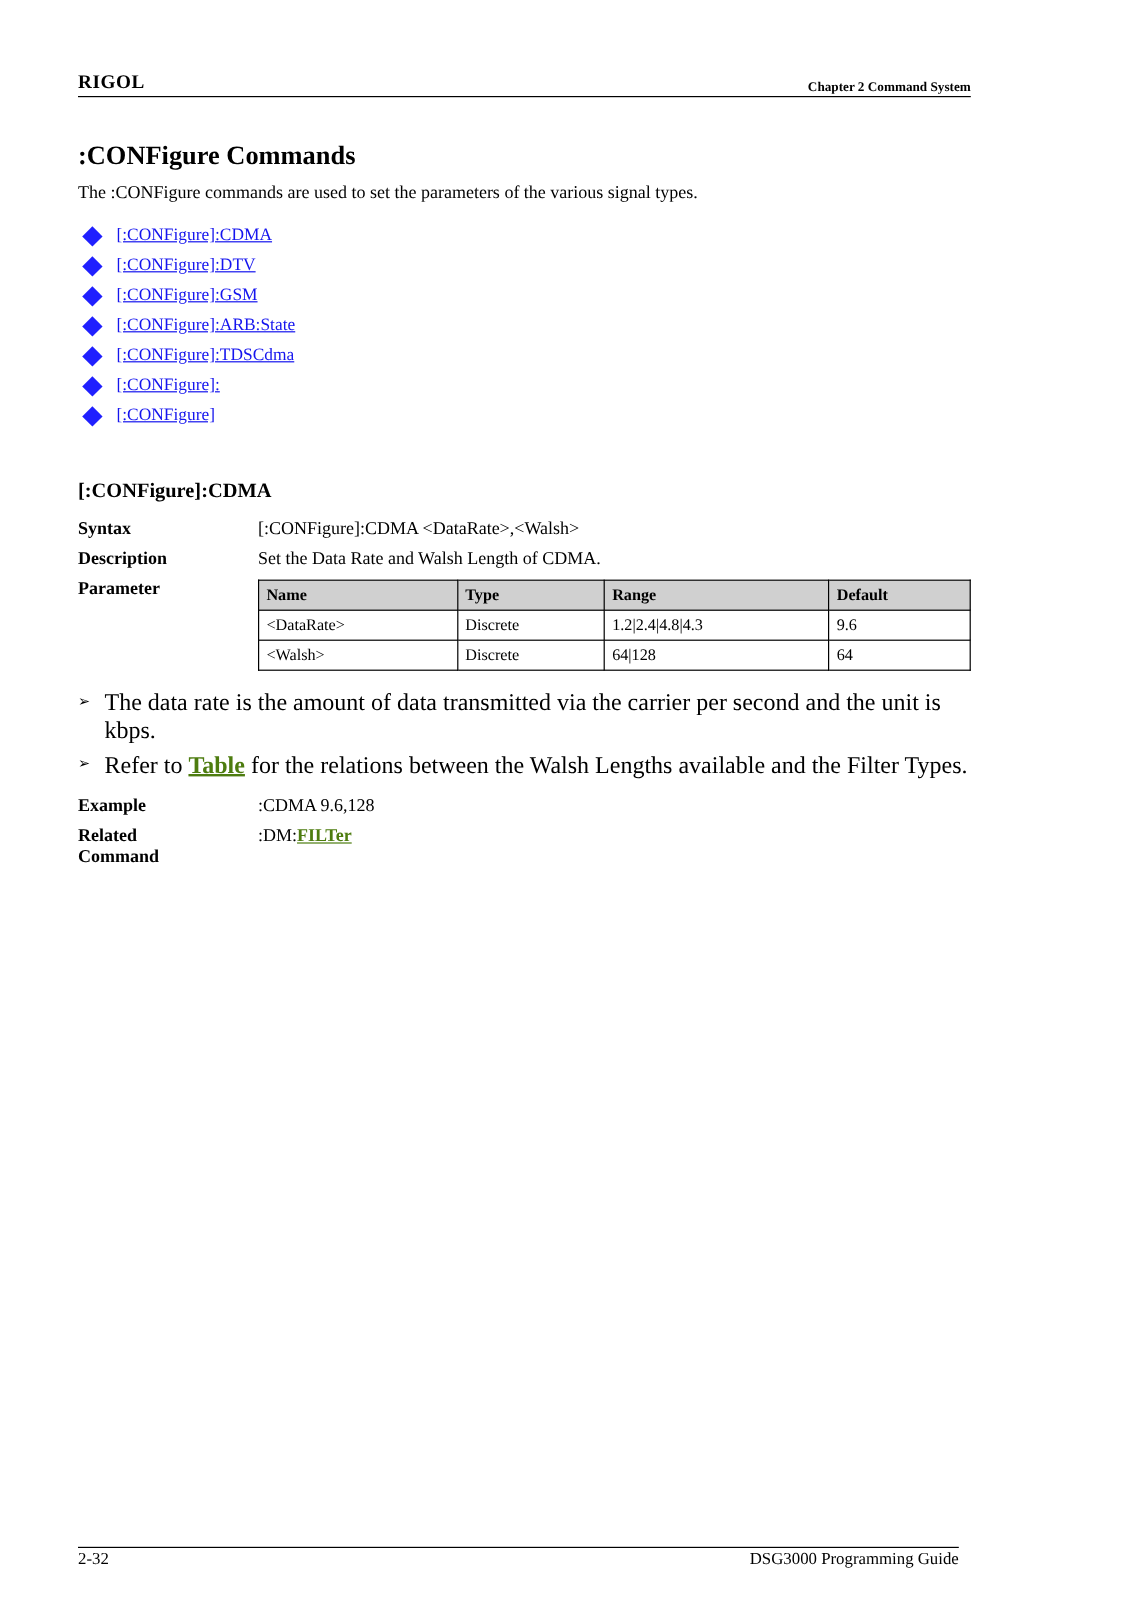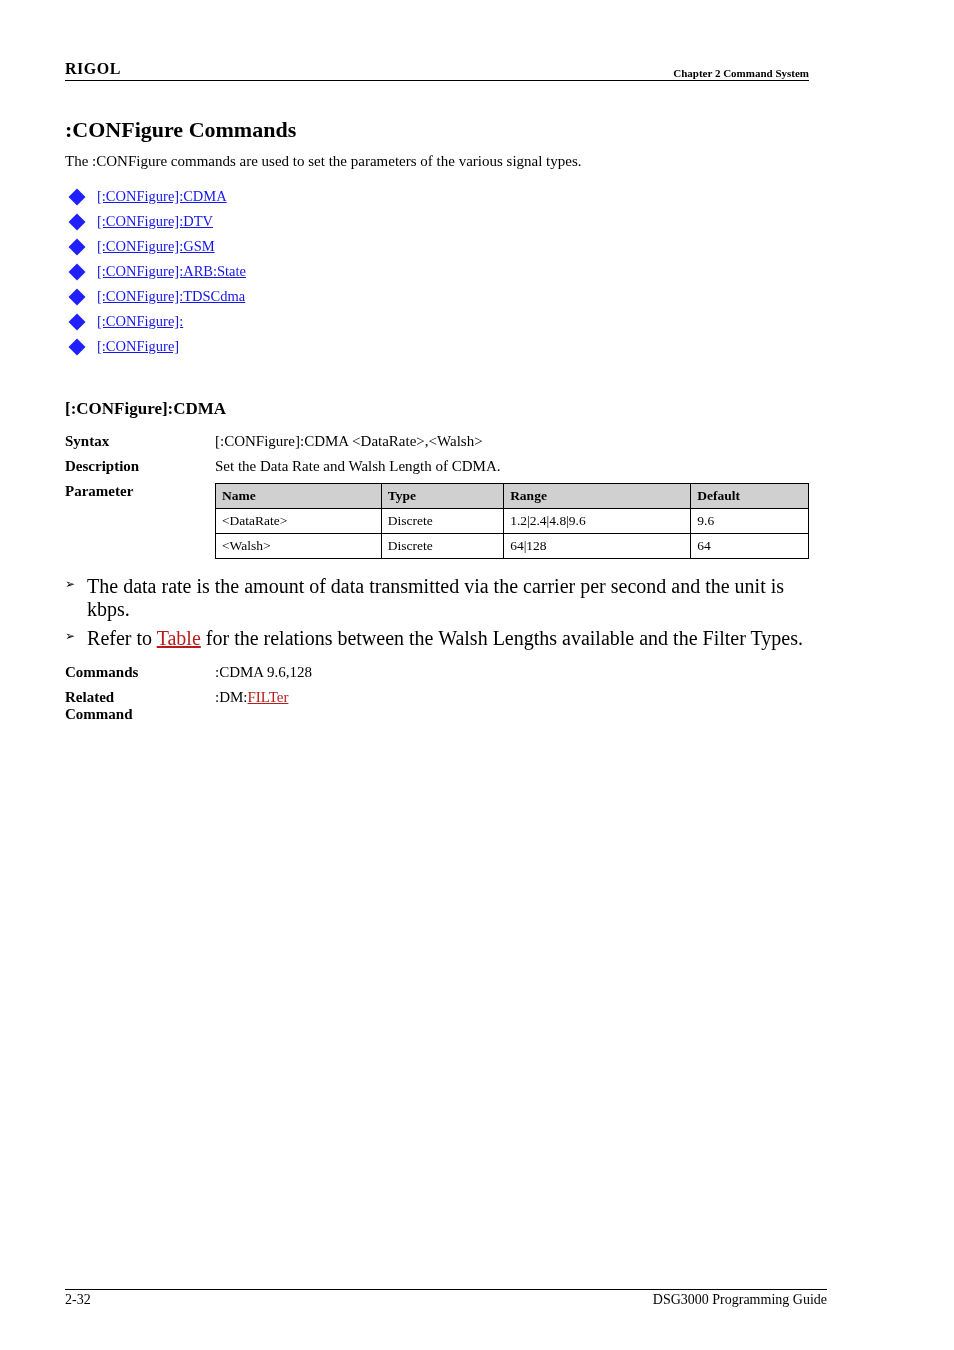--- a/index.html
+++ b/index.html
@@ -19,22 +19,22 @@
   .dl .entry { display: flex; margin: 8px 0 0 0; }
   .dl .label { width: 150px; font-weight: 700; flex-shrink: 0; font-size: 15px; }
   .dl .val { font-size: 15px; }
   table.param { border-collapse: collapse; width: 100%; font-size: 13.5px; border-radius: 22px; }
   table.param td, table.param th { border: 1px solid #000; padding: 4px 6px; text-align: left; }
   table.param th { background: #d0d0d0; font-weight: 700; }
   .sublist { margin: 8px 0 0 0; }
   .sublist .srow { display: flex; gap: 12px; margin: 6px 0; align-items: flex-start; }
   .tri { font-size: 12px; line-height: 18px; }
   .srow .txt { flex: 1; font-size: 20px; }
-  .inlink { color: #b91c1c; text-decoration: underline; }
-  .footer { position: absolute; left: 65px; right: 47px; bottom: 42px; border-top: 1.5px solid #000; display: flex; justify-content: space-between; font-size: 14px; padding-top: 2px; }
+  .inlink { color: #4d7c0f; text-decoration: underline; font-weight: bold; }
+  .footer { position: absolute; left: 65px; right: 75px; bottom: 42px; border-top: 1.5px solid #000; display: flex; justify-content: space-between; font-size: 14px; padding-top: 2px; }
 </style>
 </head>
 <body>
 
 <div class="page">
   <div class="hdr">
     <span class="brand">RIGOL</span>
   </div>
   <div class="chapter">Chapter 2 Command System</div>
 
@@ -94,21 +94,21 @@
                 <th>Name</th>
                 <th>Type</th>
                 <th>Range</th>
                 <th>Default</th>
               </tr>
             </thead>
           <tbody id="param-body">
               <tr>
                 <td>&lt;DataRate&gt;</td>
                 <td>Discrete</td>
-                <td>1.2|2.4|4.8|9.6</td>
+                <td>1.2|2.4|4.8|4.3</td>
                 <td>9.6</td>
               </tr>
               <tr>
                 <td>&lt;Walsh&gt;</td>
                 <td>Discrete</td>
                 <td>64|128</td>
                 <td>64</td>
               </tr>
             </tbody>
         </table>
@@ -124,21 +124,21 @@
             </div>
             <div class="srow">
               <div class="tri">➢</div>
               <div class="txt"><span>Refer to </span><a href="#" class="inlink">Table</a><span> for the relations between the Walsh Lengths available and the Filter Types.</span></div>
             </div>
           </div>
       </div>
     </div>
 
     <div class="entry">
-      <div class="label">Commands</div>
+      <div class="label">Example</div>
       <div class="val">:CDMA 9.6,128</div>
     </div>
 
     <div class="entry">
       <div class="label" style="white-space:pre-line;">Related
 Command</div>
       <div class="val">
         <span>:DM:</span><a href="#" class="inlink">FILTer</a>
       </div>
     </div>

